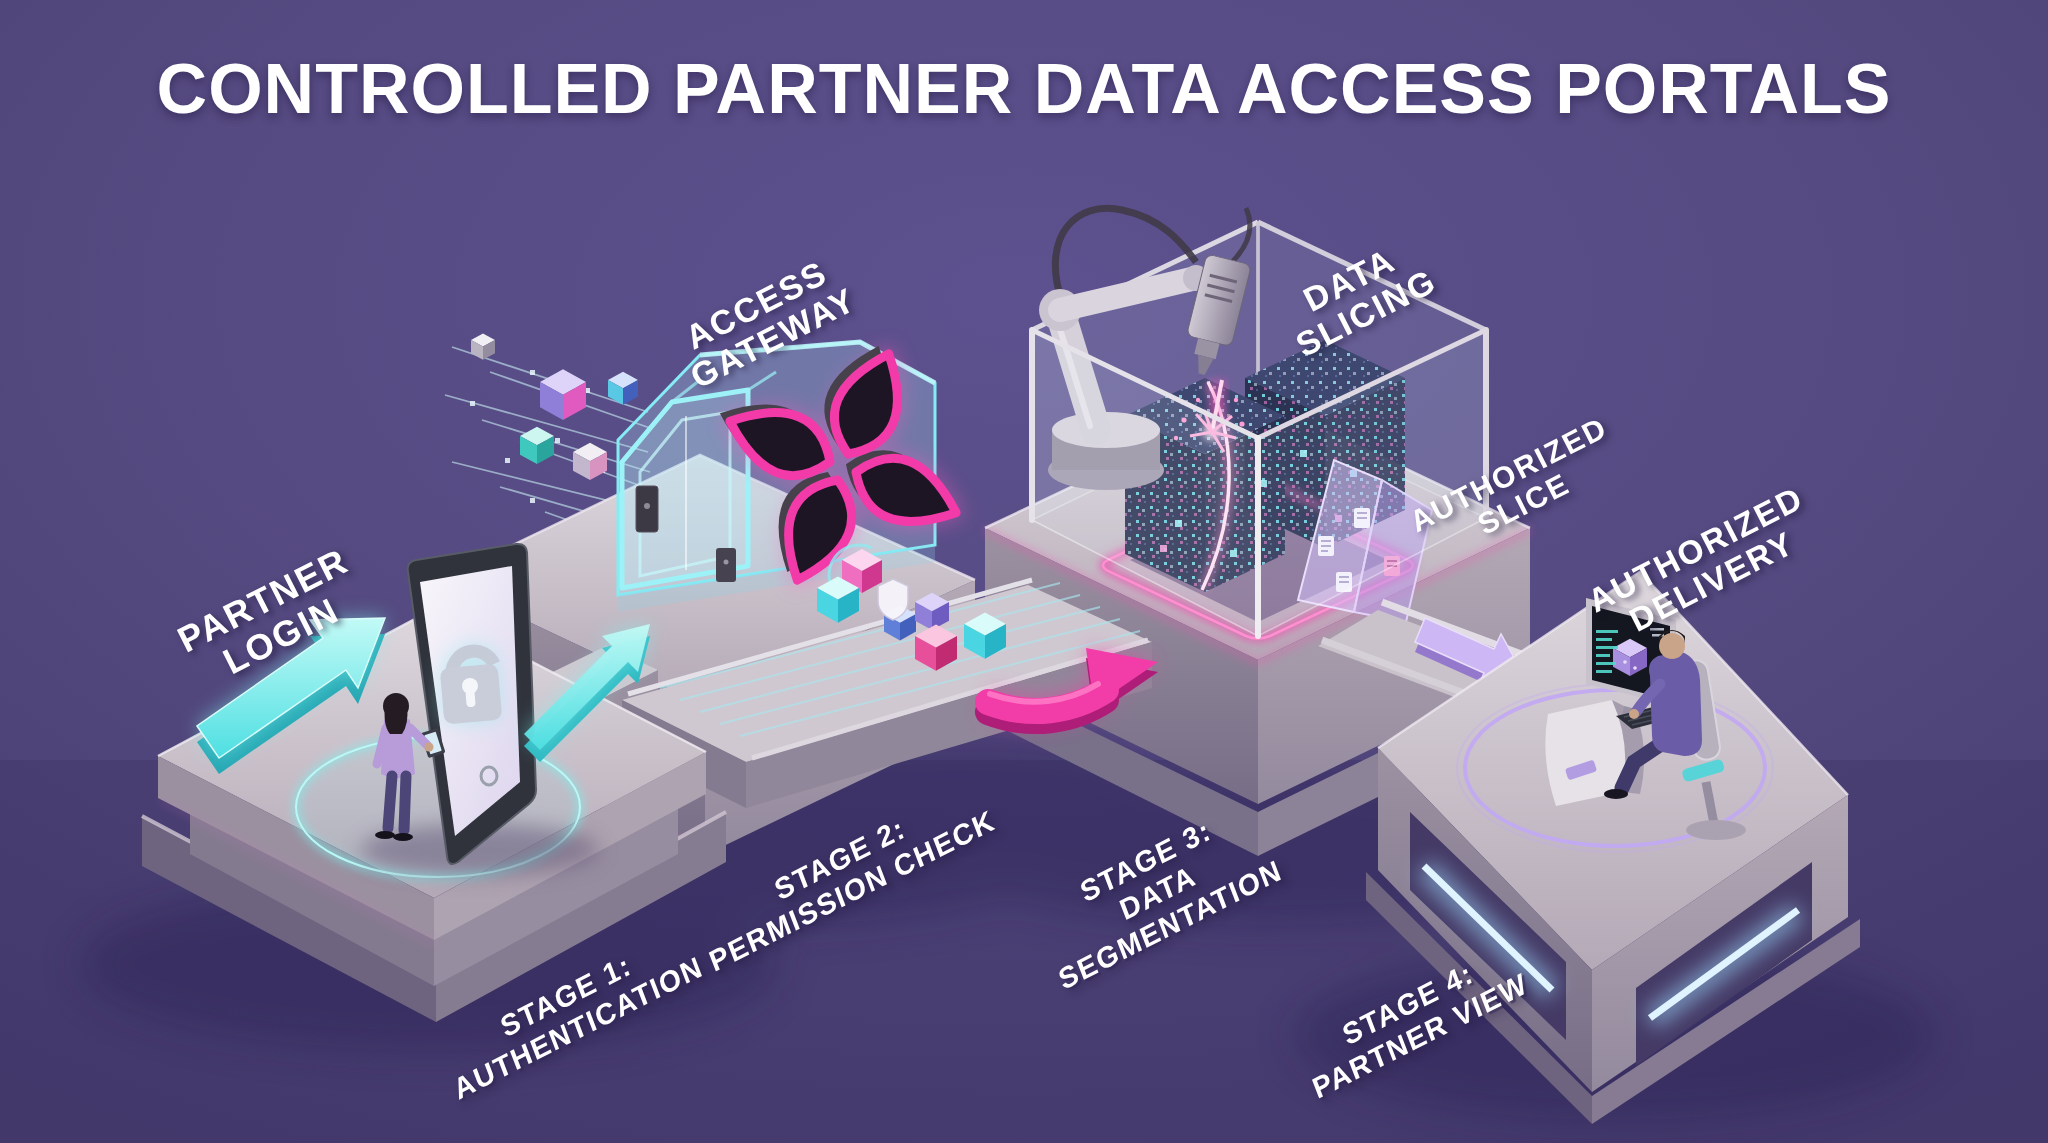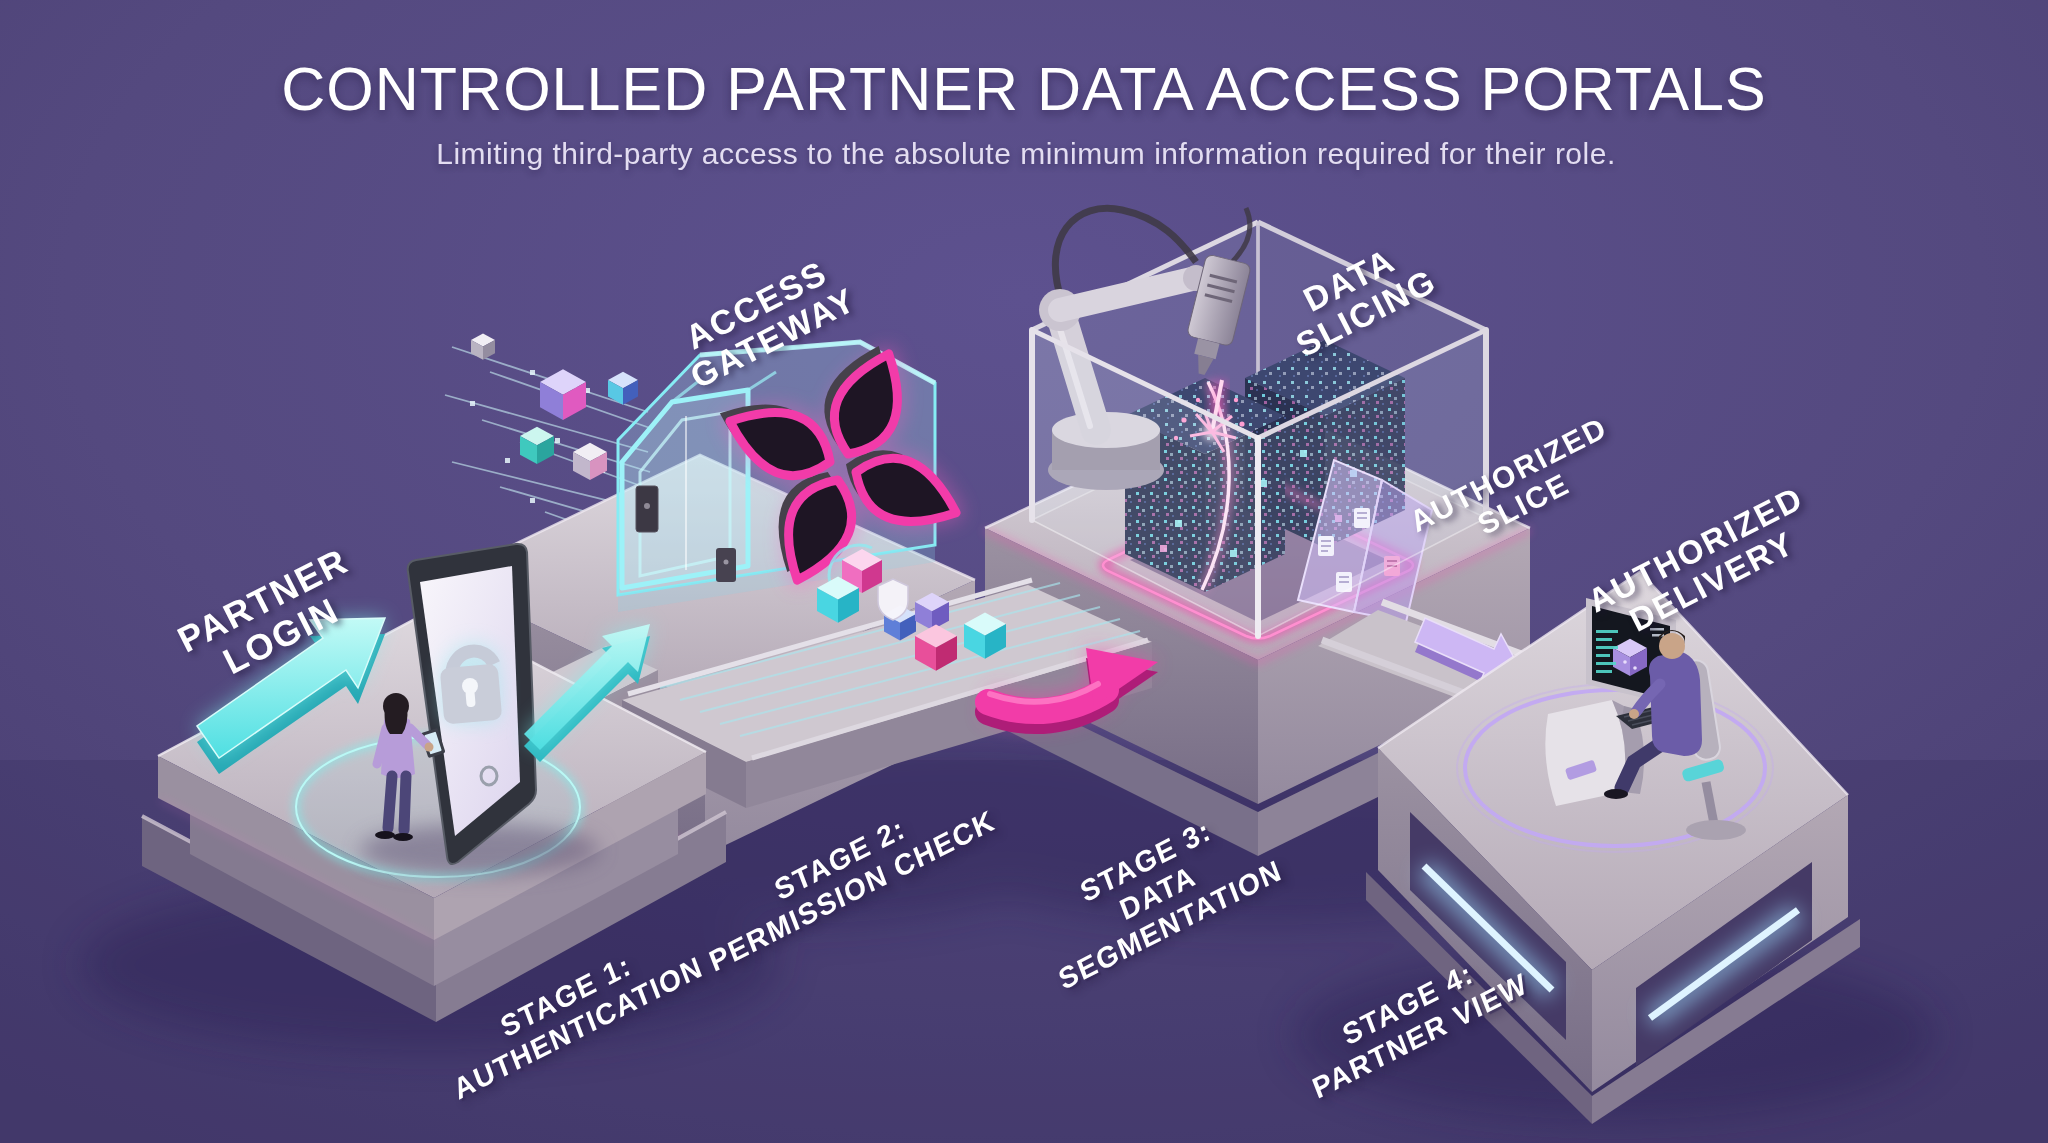--- a/index.html
+++ b/index.html
@@ -2,21 +2,21 @@
 <html style="--background: #54497f; --neon-cyan: #7df3ef; --neon-pink: #f23ca8; --neon-lavender: #cdb7f4; --platform-grey: #c6bec8; --text: #ffffff;"><head>
 <meta charset="utf-8">
 <style>
   html,body{margin:0;padding:0;background:#3e3464;}
   #frame{position:relative;width:2048px;height:1143px;overflow:hidden;
          font-family:"Liberation Sans","DejaVu Sans",sans-serif;
          background:var(--background,#54497f);}
   #scene{position:absolute;left:0;top:0;}
   .txt{position:absolute;color:var(--text,#ffffff);white-space:pre-line;text-align:center;}
   .title{left:1024px;top:89px;transform:translate(-50%,-50%);
-         font-size:61px;font-weight:400;letter-spacing:1px;white-space:nowrap;
+         font-size:70px;font-weight:700;letter-spacing:1px;white-space:nowrap;
          text-shadow:0 4px 8px rgba(30,20,60,.45);}
   .subtitle{left:1026px;top:154px;transform:translate(-50%,-50%);
          font-size:30px;font-weight:500;color:#e3ddf1;letter-spacing:.5px;white-space:nowrap;
          text-shadow:0 3px 6px rgba(30,20,60,.4);}
   .co{font-weight:800;line-height:1.1;letter-spacing:2px;
       transform:translate(-50%,-50%) rotate(-27deg);
       text-shadow:3px 4px 6px rgba(28,18,52,.55);}
   .cap{font-weight:800;line-height:1.18;letter-spacing:1.5px;
       transform:translate(-50%,-50%) rotate(-27deg) skewX(-6deg);
       text-shadow:2px 3px 1px rgba(52,40,86,.6),4px 6px 8px rgba(28,18,52,.4);}
@@ -491,21 +491,20 @@
 
   <g>
     <path d="M524,734 L540,750 L628,662 L638,672 L650,624 L602,636 L612,646 Z" transform="translate(0,12)" fill="#2fb9c2"></path>
     <path d="M524,734 L540,750 L628,662 L638,672 L650,624 L602,636 L612,646 Z" fill="#7df3ef" opacity=".5" filter="url(#blurM)"></path>
     <path d="M524,734 L540,750 L628,662 L638,672 L650,624 L602,636 L612,646 Z" fill="url(#cyanArrow)" opacity=".95"></path>
   </g>
 </g>
 </svg>
 
 <div class="txt title">CONTROLLED PARTNER DATA ACCESS PORTALS</div>
-<div class="txt subtitle">Limiting third-party access to the absolute minimum information required for their role.</div>
 
 <div class="txt co" style="left:272px;top:618px;font-size:36px;">PARTNER
 LOGIN</div>
 <div class="txt co" style="left:765px;top:322px;font-size:34px;">ACCESS
 GATEWAY</div>
 <div class="txt co" style="left:1358px;top:297px;font-size:34px;">DATA
 SLICING</div>
 <div class="txt co" style="left:1516px;top:489px;font-size:30px;">AUTHORIZED
 SLICE</div>
 <div class="txt co" style="left:1704px;top:566px;font-size:33px;">AUTHORIZED

